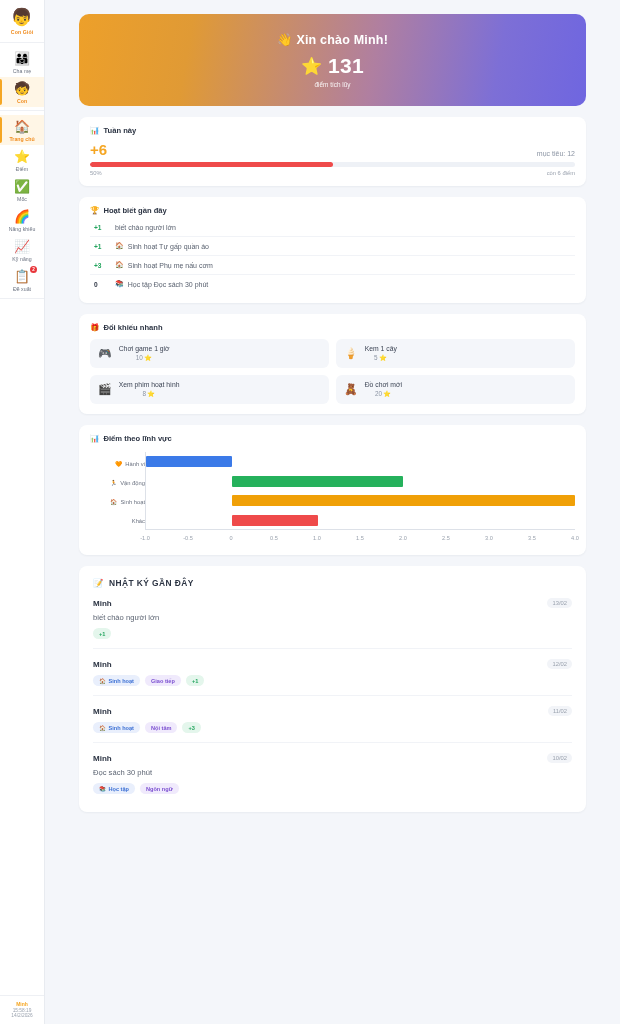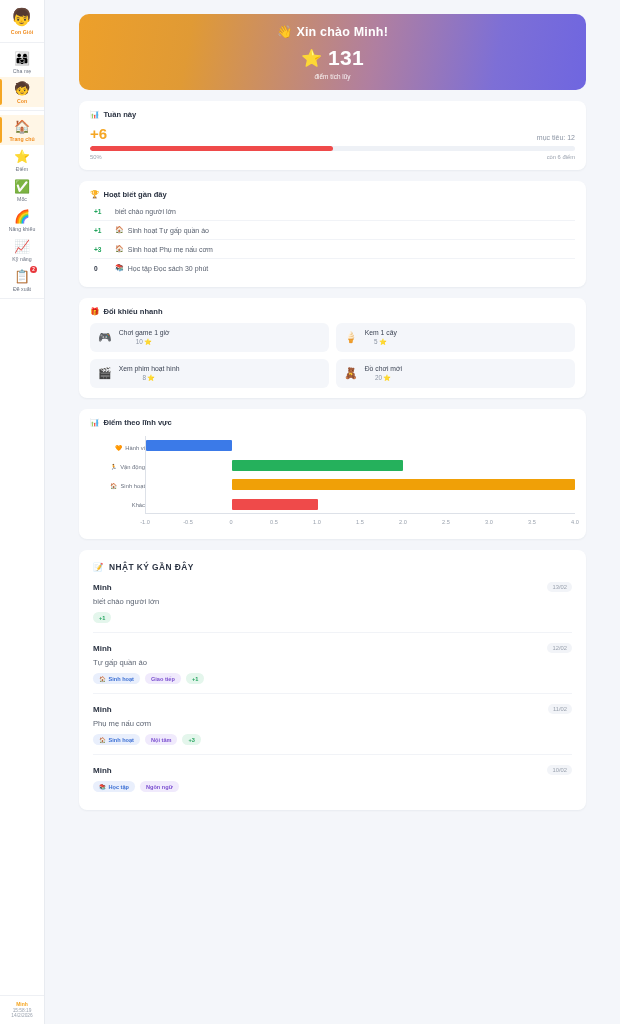--- a/index.html
+++ b/index.html
@@ -61,21 +61,21 @@
     text-align: center; border-top: 1px solid #eef0f4; padding-top: 5px;
   }
   .side-bottom .who { font-size: 5px; font-weight: bold; color: #f5a623; }
   .side-bottom .tm { font-size: 4.8px; color: #9aa2ae; margin-top: 1px; }
   .side-bottom .dt { font-size: 4.8px; color: #9aa2ae; }
 
   
   .main { flex: 1; padding: 14px 34px 0 34px; overflow: hidden; }
 
   .hero {
-    border-radius: 10px; height: 76px;
+    border-radius: 10px; height: 92px;
     background: linear-gradient(100deg, #eda02a 0%, #e09a35 22%, #b07fa0 58%, #7d6fd6 82%, #6f66e0 100%);
     display: flex; flex-direction: column;
     align-items: center; justify-content: center;
     color: #fff;
   }
   .hero-greet { font-size: 12.5px; font-weight: bold; letter-spacing: .2px; }
   .hero-score { display: flex; align-items: center; gap: 6px; margin-top: 7px; }
   .hero-score .st { font-size: 17px; }
   .hero-score .num { font-size: 21px; font-weight: bold; letter-spacing: .3px; }
   .hero-sub { font-size: 6.4px; margin-top: 3px; opacity: .92; }
@@ -411,58 +411,57 @@
               <span class="tag pt">
                 <span>+1</span>
               </span>
             </div>
           </div>
           <div class="jr">
             <div class="jr-head">
               <span class="jr-name">Minh</span>
               <span class="jr-date">12/02</span>
             </div>
-            <div class="jr-text">Tự gấp quần áo</div>
             <div class="jr-tags">
               <span class="tag cat">
                 <span>🏠</span>
                 <span>Sinh hoạt</span>
               </span>
               <span class="tag sub">
                 <span>Giao tiếp</span>
               </span>
               <span class="tag pt">
                 <span>+1</span>
               </span>
             </div>
           </div>
           <div class="jr">
             <div class="jr-head">
               <span class="jr-name">Minh</span>
               <span class="jr-date">11/02</span>
             </div>
-            <div class="jr-text">Phụ mẹ nấu cơm</div>
             <div class="jr-tags">
               <span class="tag cat">
                 <span>🏠</span>
                 <span>Sinh hoạt</span>
               </span>
               <span class="tag sub">
                 <span>Nội tâm</span>
               </span>
               <span class="tag pt">
                 <span>+3</span>
               </span>
             </div>
           </div>
           <div class="jr">
             <div class="jr-head">
               <span class="jr-name">Minh</span>
               <span class="jr-date">10/02</span>
             </div>
+            <div class="jr-text">Đọc sách 30 phút</div>
             <div class="jr-tags">
               <span class="tag cat">
                 <span>📚</span>
                 <span>Học tập</span>
               </span>
               <span class="tag sub">
                 <span>Ngôn ngữ</span>
               </span>
             </div>
           </div>

